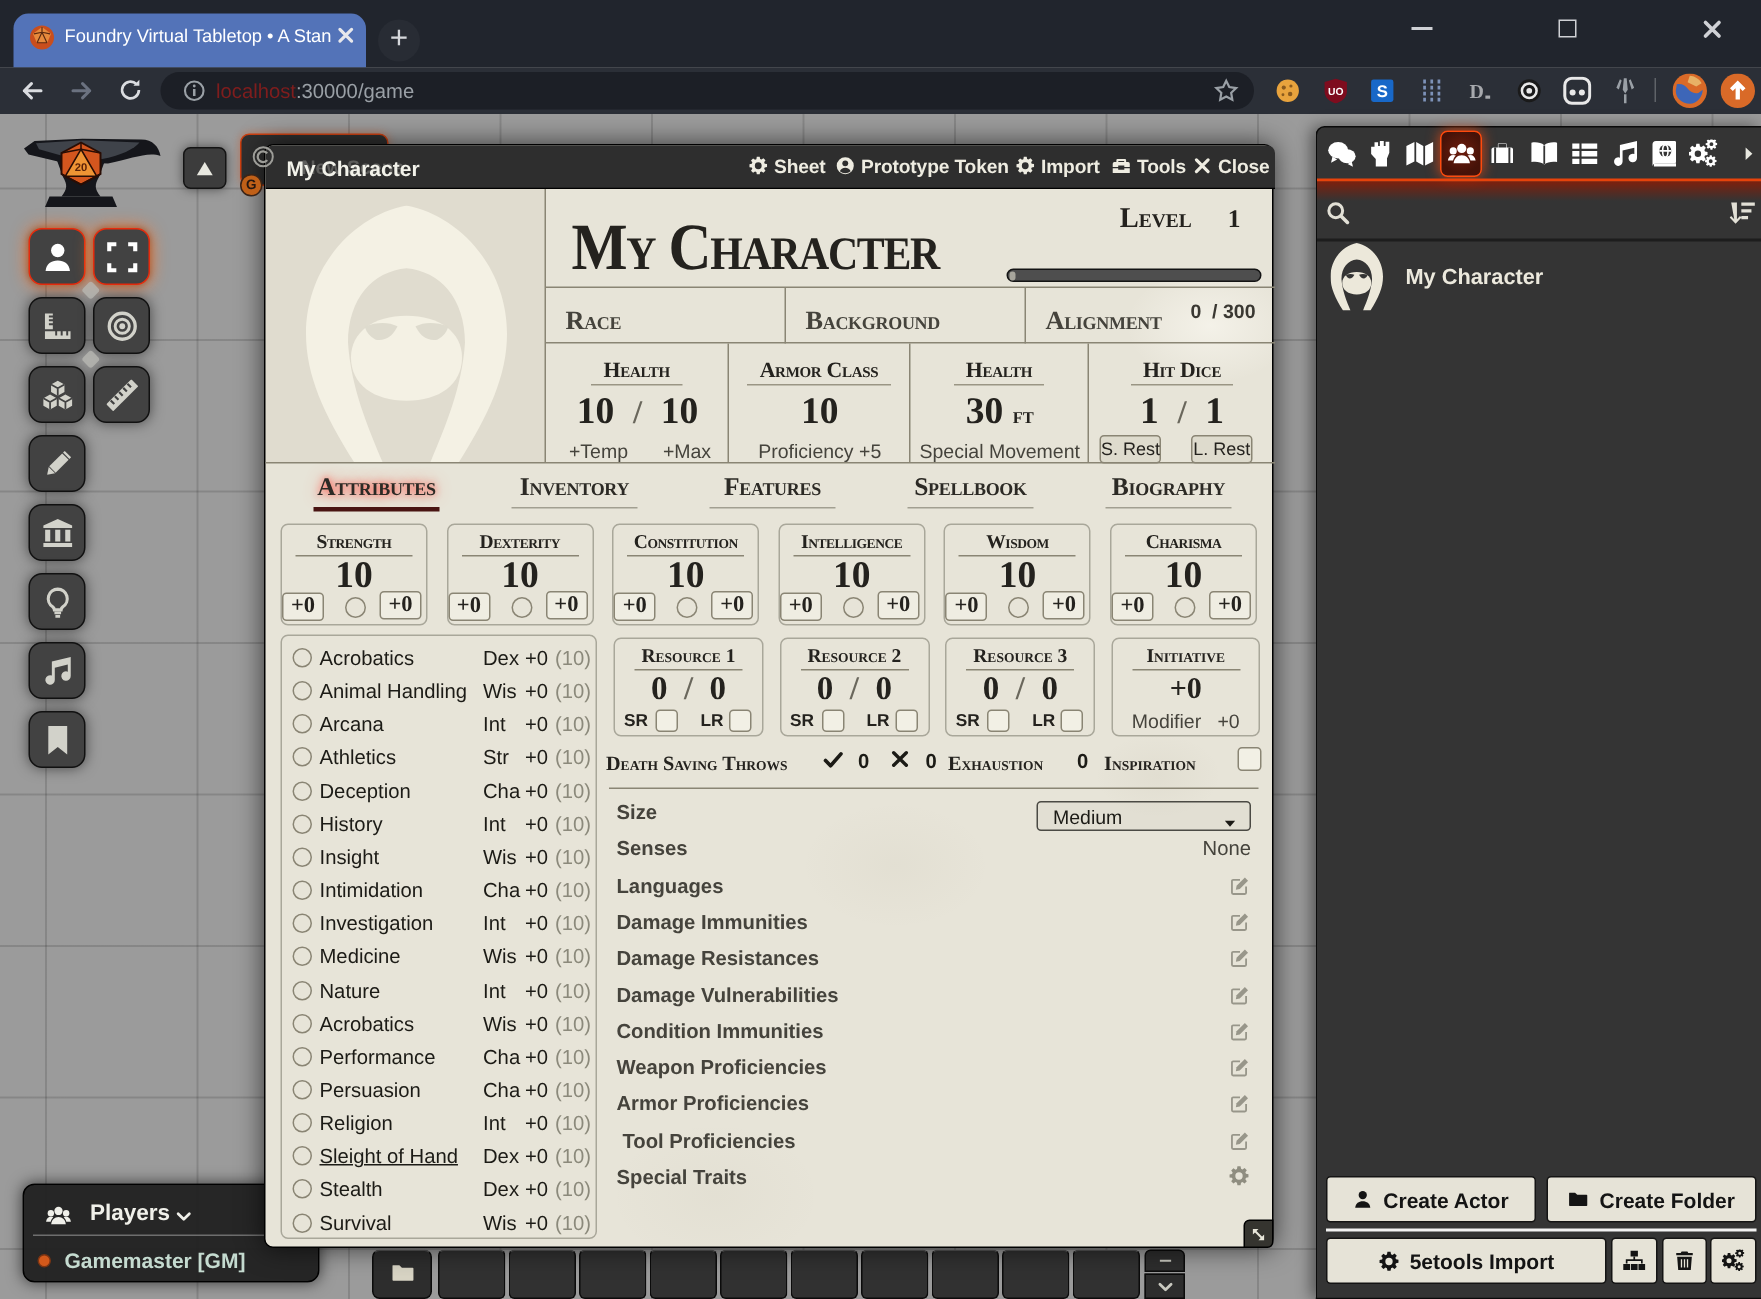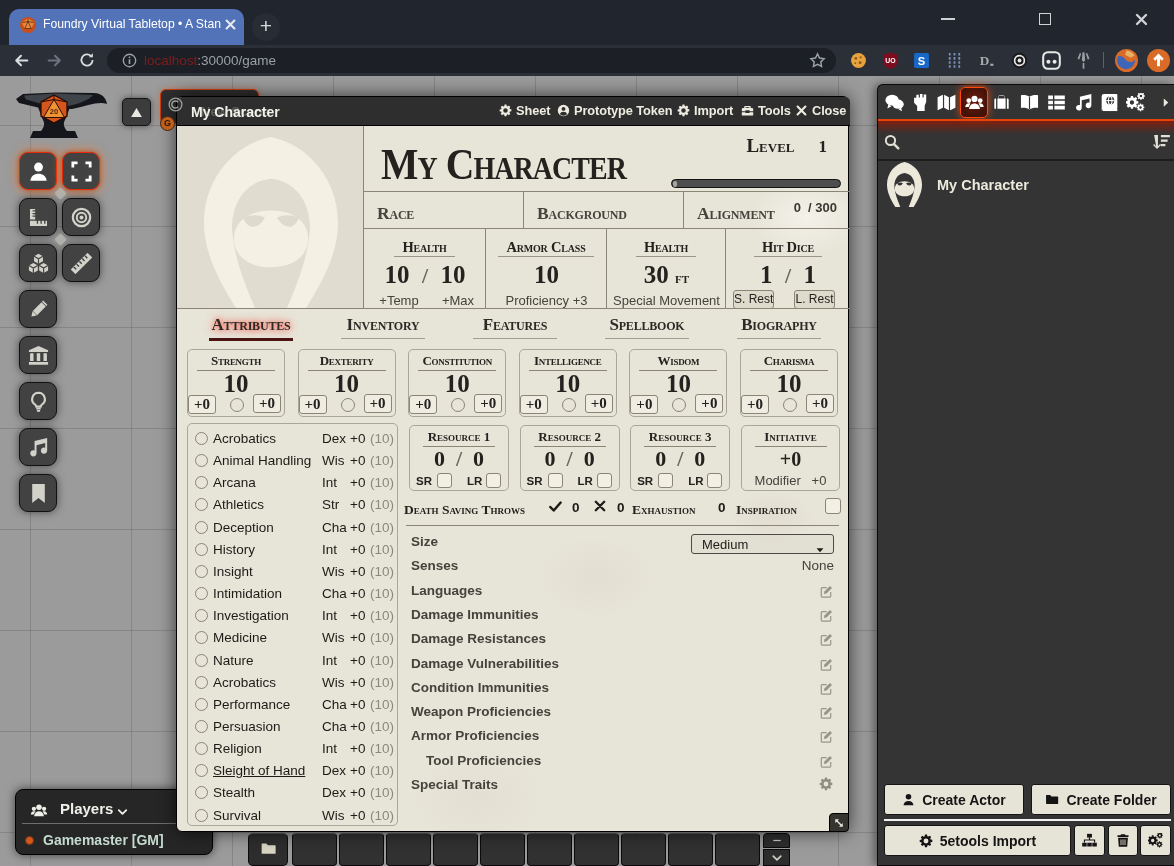--- a/index.html
+++ b/index.html
@@ -327,21 +327,21 @@
     <div class="" style="position:absolute;left:430px;top:132px;width:119px;height:79px;border-right:1px solid #8a8574;">
       <div style="text-align:center;padding-top:9px;"><span class="sc" style="font-size:14.5px;color:#24221e;letter-spacing:-0.2px;border-bottom:1px solid #9a9584;padding:0 8px 1px;">Health</span></div>
     </div>
     <div class="" style="position:absolute;left:549px;top:132px;width:124px;height:79px;">
       <div style="text-align:center;padding-top:9px;"><span class="sc" style="font-size:14.5px;color:#24221e;letter-spacing:-0.2px;border-bottom:1px solid #9a9584;padding:0 8px 1px;">Hit Dice</span></div>
     </div>
     <div class="" style="position:absolute;left:187px;top:164px;width:122px;height:30px;text-align:center;"><span class="ser" style="font-size:25px;color:#24221e;">10&nbsp;&nbsp;</span><span class="ser" style="font-size:22px;color:#6a675c;">/</span><span class="ser" style="font-size:25px;color:#24221e;">&nbsp;&nbsp;10</span></div>
     <div class="" style="position:absolute;left:197px;top:196px;width:50px;height:14px;font-size:13px;color:#45433c;text-align:center;">+Temp</div>
     <div class="" style="position:absolute;left:258px;top:196px;width:46px;height:14px;font-size:13px;color:#45433c;text-align:center;">+Max</div>
     <div class="" style="position:absolute;left:309px;top:164px;width:121px;height:30px;text-align:center;"><span class="ser" style="font-size:25px;color:#24221e;">10</span></div>
-    <div class="" style="position:absolute;left:309px;top:196px;width:121px;height:14px;font-size:13px;color:#45433c;text-align:center;">Proficiency +3</div>
+    <div class="" style="position:absolute;left:309px;top:196px;width:121px;height:14px;font-size:13px;color:#45433c;text-align:center;">Proficiency +5</div>
     <div class="" style="position:absolute;left:430px;top:164px;width:119px;height:30px;text-align:center;"><span class="ser" style="font-size:25px;color:#24221e;">30 </span><span class="sc" style="font-size:16px;color:#24221e;">ft</span></div>
     <div class="" style="position:absolute;left:430px;top:196px;width:119px;height:14px;font-size:13px;color:#45433c;text-align:center;">Special Movement</div>
     <div class="" style="position:absolute;left:549px;top:164px;width:124px;height:30px;text-align:center;"><span class="ser" style="font-size:25px;color:#24221e;">1&nbsp;&nbsp;</span><span class="ser" style="font-size:22px;color:#6a675c;">/</span><span class="ser" style="font-size:25px;color:#24221e;">&nbsp;&nbsp;1</span></div>
     <div class="" style="position:absolute;left:556px;top:193px;width:41px;height:19px;background:#dedbcd;border:1px solid #8a8574;border-radius:3px;font-size:12px;color:#24221e;text-align:center;line-height:17px;">S.&nbsp;Rest</div>
     <div class="" style="position:absolute;left:617px;top:193px;width:41px;height:19px;background:#dedbcd;border:1px solid #8a8574;border-radius:3px;font-size:12px;color:#24221e;text-align:center;line-height:17px;">L.&nbsp;Rest</div>
     <div class="" style="position:absolute;left:0px;top:211px;width:673px;height:1px;background:#8a8574;"></div>
     <div class="" style="position:absolute;left:22px;top:218px;width:104px;height:20px;text-align:center;font-size:17px;letter-spacing:-0.2px;color:#2c2a25;text-shadow:0 0 5px rgba(255,80,70,.9),0 0 10px rgba(255,90,70,.7);"><span class="sc">Attributes</span></div>
     <div class="" style="position:absolute;left:32px;top:241px;width:84px;height:3px;background:#491412;"></div>
     <div class="" style="position:absolute;left:154px;top:218px;width:104px;height:20px;text-align:center;font-size:17px;letter-spacing:-0.2px;color:#2c2a25;"><span class="sc">Inventory</span></div>
     <div class="" style="position:absolute;left:164px;top:241px;width:84px;height:1px;background:#a29f91;"></div>
@@ -611,21 +611,21 @@
     <div class="trlabel" style="left:234px;top:607.1px;">Weapon Proficiencies</div>
     <div class="" style="position:absolute;left:643px;top:608.1px;width:14px;height:14px;"><svg width="13" height="13" viewBox="0 0 16 16" style="">
         <path fill="none" stroke="#98968a" stroke-width="1.5" d="M13.2 8.6v5.2a1 1 0 0 1-1 1H2.6a1 1 0 0 1-1-1V4.2a1 1 0 0 1 1-1h5.6"></path>
         <path fill="#98968a" d="M12.2 1.2l2.6 2.6-6.8 6.8-3.2.6.6-3.2z"></path>
       </svg></div>
     <div class="trlabel" style="left:234px;top:631.4px;">Armor Proficiencies</div>
     <div class="" style="position:absolute;left:643px;top:632.4px;width:14px;height:14px;"><svg width="13" height="13" viewBox="0 0 16 16" style="">
         <path fill="none" stroke="#98968a" stroke-width="1.5" d="M13.2 8.6v5.2a1 1 0 0 1-1 1H2.6a1 1 0 0 1-1-1V4.2a1 1 0 0 1 1-1h5.6"></path>
         <path fill="#98968a" d="M12.2 1.2l2.6 2.6-6.8 6.8-3.2.6.6-3.2z"></path>
       </svg></div>
-    <div class="trlabel" style="left:249px;top:655.7px;">Tool Proficiencies</div>
+    <div class="trlabel" style="left:238px;top:655.7px;">Tool Proficiencies</div>
     <div class="" style="position:absolute;left:643px;top:656.7px;width:14px;height:14px;"><svg width="13" height="13" viewBox="0 0 16 16" style="">
         <path fill="none" stroke="#98968a" stroke-width="1.5" d="M13.2 8.6v5.2a1 1 0 0 1-1 1H2.6a1 1 0 0 1-1-1V4.2a1 1 0 0 1 1-1h5.6"></path>
         <path fill="#98968a" d="M12.2 1.2l2.6 2.6-6.8 6.8-3.2.6.6-3.2z"></path>
       </svg></div>
     <div class="trlabel" style="left:234px;top:680.0px;">Special Traits</div>
     <div class="" style="position:absolute;left:642px;top:680.0px;width:15px;height:15px;"><svg width="14" height="14" viewBox="0 0 16 16" style="">
         <path fill="#8f8d80" fill-rule="evenodd" d="M6.8.6h2.4l.35 1.9 1.1.46 1.6-1.1 1.7 1.7-1.1 1.6.46 1.1 1.9.35v2.4l-1.9.35-.46 1.1 1.1 1.6-1.7 1.7-1.6-1.1-1.1.46-.35 1.9H6.8l-.35-1.9-1.1-.46-1.6 1.1-1.7-1.7 1.1-1.6-.46-1.1L.8 9.2V6.8l1.9-.35.46-1.1-1.1-1.6 1.7-1.7 1.6 1.1 1.1-.46zM8 5.2A2.8 2.8 0 1 0 8 10.8 2.8 2.8 0 0 0 8 5.2z"></path>
       </svg></div>
     <div class="" style="position:absolute;left:652px;top:716px;width:20px;height:19px;background:#35342f;border:1px solid #000;border-radius:4px 0 4px 0;display:flex;align-items:center;justify-content:center;">
       <svg width="12" height="12" viewBox="0 0 16 16" style="">

